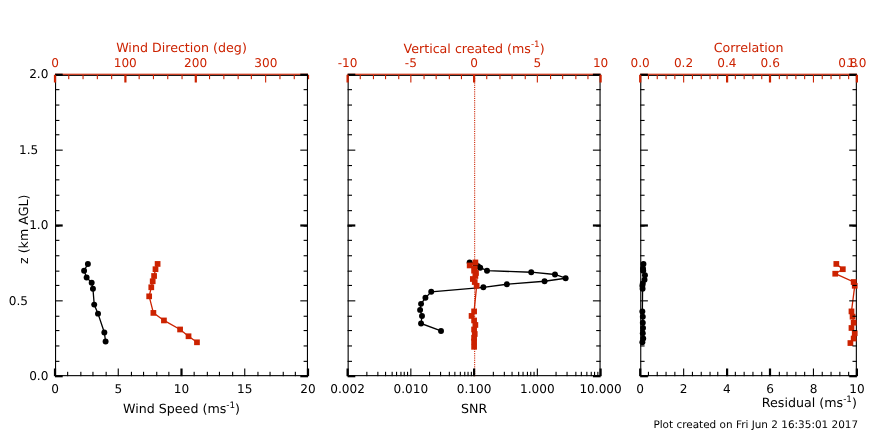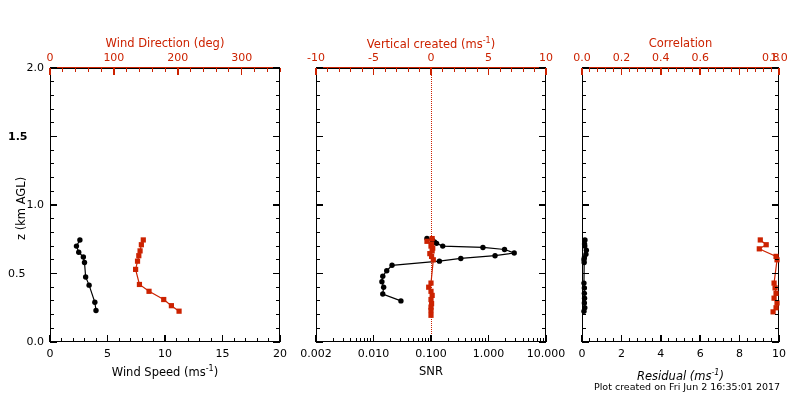--- a/index.html
+++ b/index.html
@@ -218,21 +218,21 @@
       <div class="tick" style="left: 539px; top: 204.25px; width: 7px; height: 1.5px;"></div>
       <div class="tick" style="left: 582px; top: 204.25px; width: 7px; height: 1.5px;"></div>
       <div class="tick" style="left: 772px; top: 204.25px; width: 7px; height: 1.5px;"></div>
       <div class="ax-label black" style="left: 8px; top: 198px; width: 36px; text-align: right;">1.0</div>
       <div class="tick" style="left: 50px; top: 135.75px; width: 7px; height: 1.5px;"></div>
       <div class="tick" style="left: 273px; top: 135.75px; width: 7px; height: 1.5px;"></div>
       <div class="tick" style="left: 316px; top: 135.75px; width: 7px; height: 1.5px;"></div>
       <div class="tick" style="left: 539px; top: 135.75px; width: 7px; height: 1.5px;"></div>
       <div class="tick" style="left: 582px; top: 135.75px; width: 7px; height: 1.5px;"></div>
       <div class="tick" style="left: 772px; top: 135.75px; width: 7px; height: 1.5px;"></div>
-      <div class="ax-label black" style="left: 8px; top: 129.5px; width: 36px; text-align: left; font-weight: bold;">1.5</div>
+      <div class="ax-label black" style="left: 8px; top: 129.5px; width: 36px; text-align: center;">1.5</div>
       <div class="tick" style="left: 50px; top: 67.25px; width: 7px; height: 1.5px;"></div>
       <div class="tick" style="left: 273px; top: 67.25px; width: 7px; height: 1.5px;"></div>
       <div class="tick" style="left: 316px; top: 67.25px; width: 7px; height: 1.5px;"></div>
       <div class="tick" style="left: 539px; top: 67.25px; width: 7px; height: 1.5px;"></div>
       <div class="tick" style="left: 582px; top: 67.25px; width: 7px; height: 1.5px;"></div>
       <div class="tick" style="left: 772px; top: 67.25px; width: 7px; height: 1.5px;"></div>
       <div class="ax-label black" style="left: 8px; top: 61px; width: 36px; text-align: right;">2.0</div>
       <div class="tick" style="left: 50px; top: 327.8px; width: 4px; height: 1px;"></div>
       <div class="tick" style="left: 276px; top: 327.8px; width: 4px; height: 1px;"></div>
       <div class="tick" style="left: 316px; top: 327.8px; width: 4px; height: 1px;"></div>
@@ -481,21 +481,21 @@
       <div class="tick" style="left: 683.94px; top: 338px; width: 1px; height: 4px;"></div>
       <div class="tick" style="left: 691.82px; top: 338px; width: 1px; height: 4px;"></div>
       <div class="tick" style="left: 707.58px; top: 338px; width: 1px; height: 4px;"></div>
       <div class="tick" style="left: 715.46px; top: 338px; width: 1px; height: 4px;"></div>
       <div class="tick" style="left: 723.34px; top: 338px; width: 1px; height: 4px;"></div>
       <div class="tick" style="left: 731.22px; top: 338px; width: 1px; height: 4px;"></div>
       <div class="tick" style="left: 746.98px; top: 338px; width: 1px; height: 4px;"></div>
       <div class="tick" style="left: 754.86px; top: 338px; width: 1px; height: 4px;"></div>
       <div class="tick" style="left: 762.74px; top: 338px; width: 1px; height: 4px;"></div>
       <div class="tick" style="left: 770.62px; top: 338px; width: 1px; height: 4px;"></div>
-      <div class="axis-title" style="left: 582px; width: 197px; top: 368px; text-align: center; font-style: italic;"><span>Residual (ms</span><sup>-1</sup><span>)</span></div>
+      <div class="axis-title" style="left: 582px; width: 197px; top: 358px; text-align: right;"><span>Residual (ms</span><sup>-1</sup><span>)</span></div>
       <div class="tick-red" style="left: 581.25px; top: 68px; width: 1.5px; height: 7px;"></div>
       <div class="ax-label red" style="left: 542px; top: 51px; width: 80px; text-align: center;">0.0</div>
       <div class="tick-red" style="left: 620.65px; top: 68px; width: 1.5px; height: 7px;"></div>
       <div class="ax-label red" style="left: 581.4px; top: 51px; width: 80px; text-align: center;">0.2</div>
       <div class="tick-red" style="left: 660.05px; top: 68px; width: 1.5px; height: 7px;"></div>
       <div class="ax-label red" style="left: 620.8px; top: 51px; width: 80px; text-align: center;">0.4</div>
       <div class="tick-red" style="left: 699.45px; top: 68px; width: 1.5px; height: 7px;"></div>
       <div class="ax-label red" style="left: 660.2px; top: 51px; width: 80px; text-align: center;">0.6</div>
       <div class="tick-red" style="left: 738.85px; top: 68px; width: 1.5px; height: 7px;"></div>
       <div class="ax-label red" style="left: 699.6px; top: 51px; width: 80px; text-align: right;">0.8</div>

